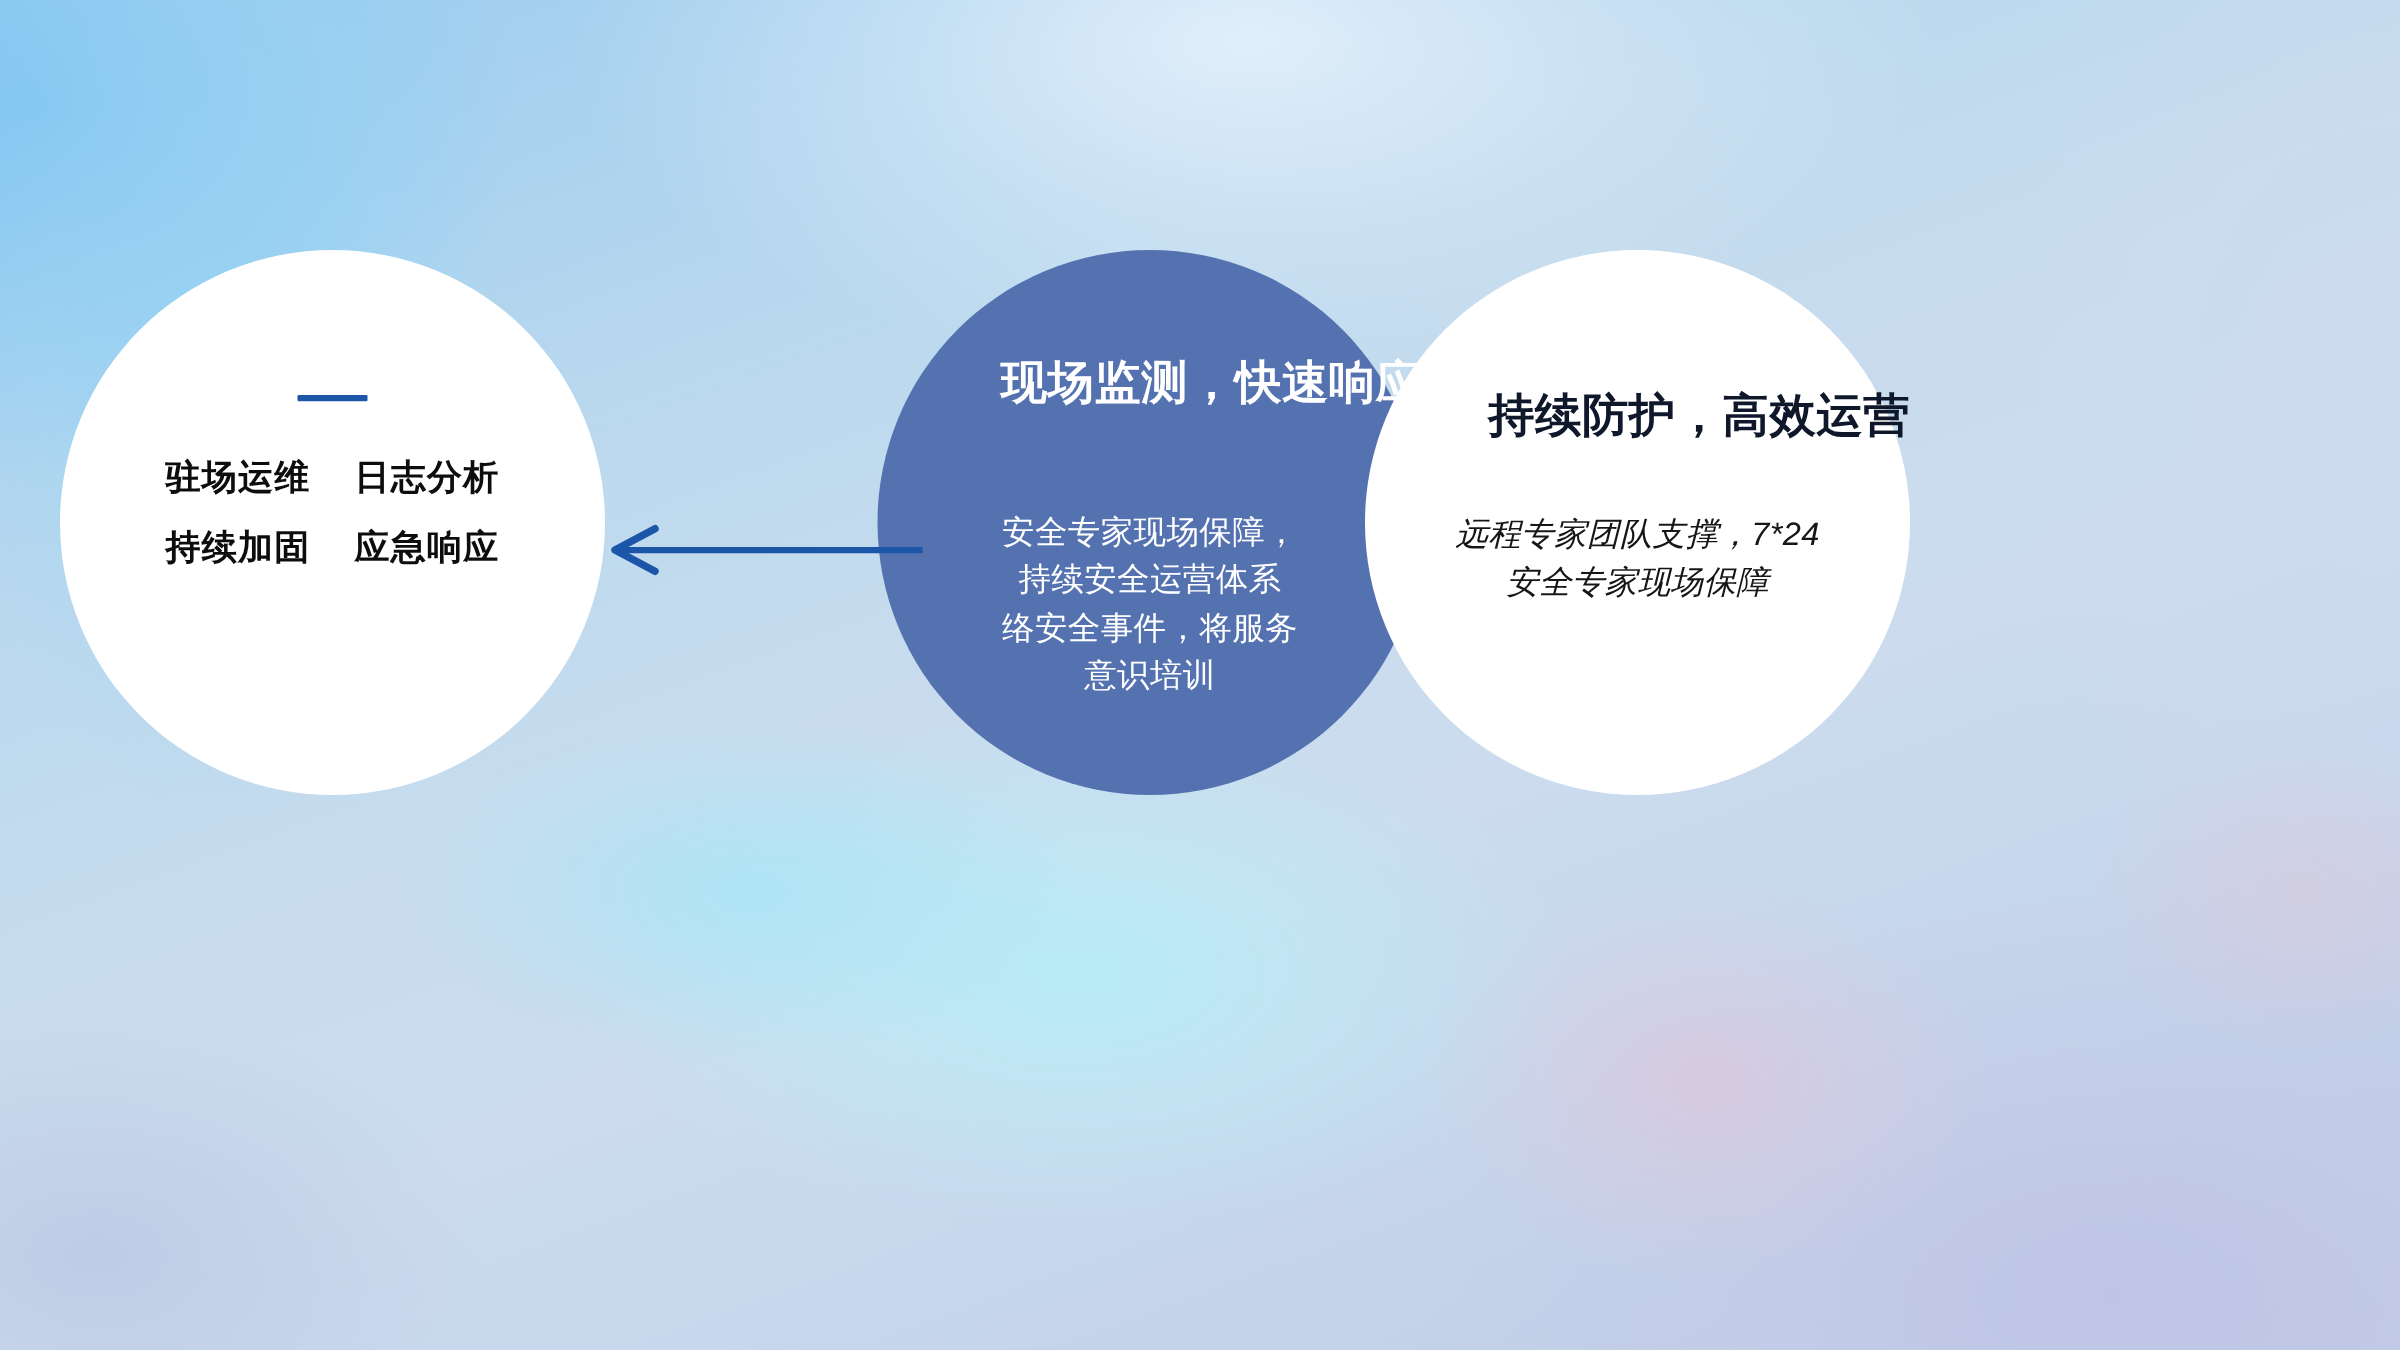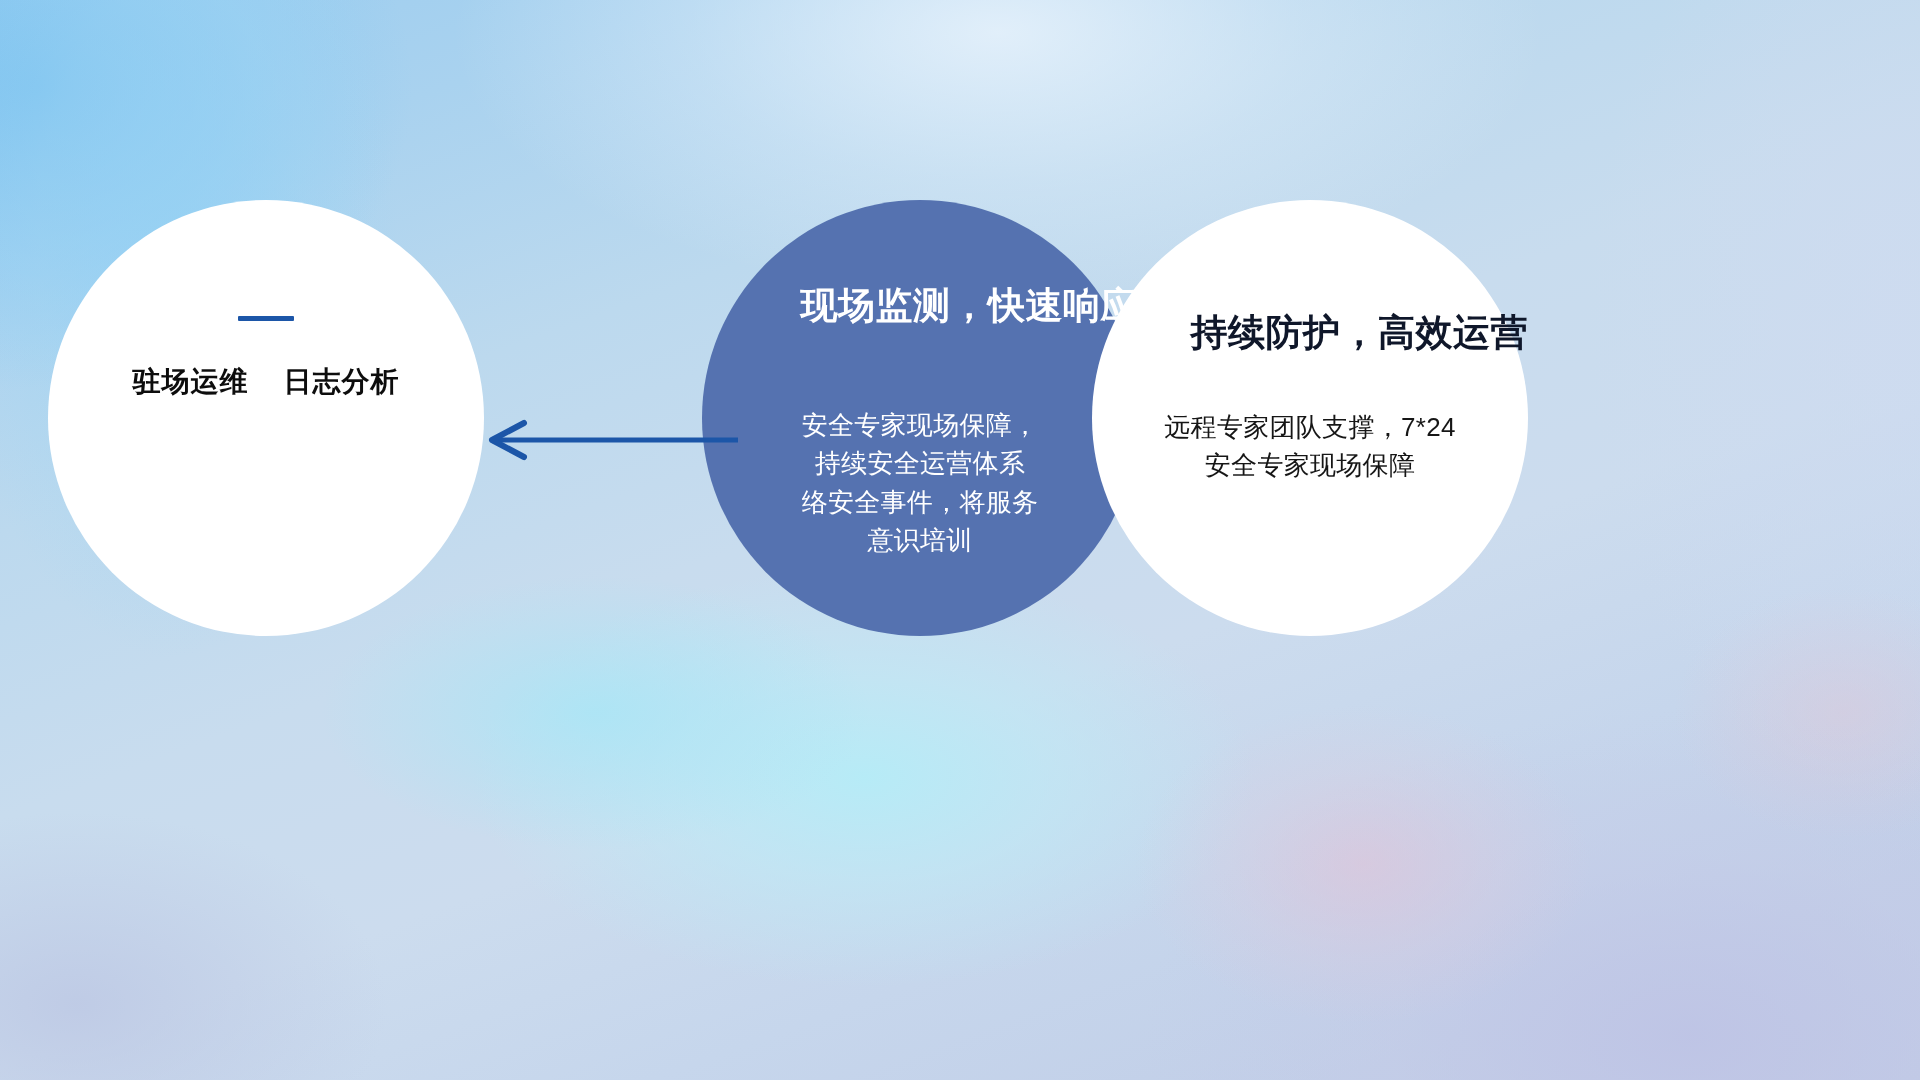--- a/index.html
+++ b/index.html
@@ -204,36 +204,37 @@
   <div class="bg-layer bg-glow-white-top"></div>
   <div class="bg-layer bg-glow-topleft"></div>
   <div class="bg-layer bg-glow-topleft2"></div>
 
   <div id="circle-left" class="circle circle-white">
     <div class="circle-content" style="top:116px;">
       <div class="divider-dash"></div>
     </div>
     <div class="circle-content" style="top:168px;">
       <div class="left-line">驻场运维    日志分析</div>
+      <div class="left-line">持续加固    应急响应</div>
     </div>
   </div>
 
   <div id="circle-mid" class="circle circle-blue">
     <div id="mid-title" class="circle-content card-title title-on-blue" style="top:86px;">现场监测，快速响应</div>
     <div class="circle-content card-body body-on-blue" style="top:206px;">
       <div>安全专家现场保障，</div>
       <div>持续安全运营体系</div>
       <div>络安全事件，将服务</div>
       <div>意识培训</div>
     </div>
   </div>
 
   <div id="circle-right" class="circle circle-white">
     <div id="right-title" class="circle-content card-title title-on-white" style="top:92px;">持续防护，高效运营</div>
-    <div class="circle-content card-body body-on-white" style="top:208px;">
+    <div class="circle-content card-body body-on-white" style="top:208px;font-style:italic;">
       <div>远程专家团队支撑，7*24</div>
       <div>安全专家现场保障</div>
     </div>
   </div>
 
   <div id="arrow">
     <svg width="260" height="60" viewBox="0 0 260 60">
       <line x1="258" y1="30" x2="16" y2="30" stroke="#1c56a8" stroke-width="5" stroke-linecap="butt"></line>
       <polyline points="44,13 12,30 44,47" fill="none" stroke="#1c56a8" stroke-width="6" stroke-linecap="round" stroke-linejoin="round"></polyline>
     </svg>

